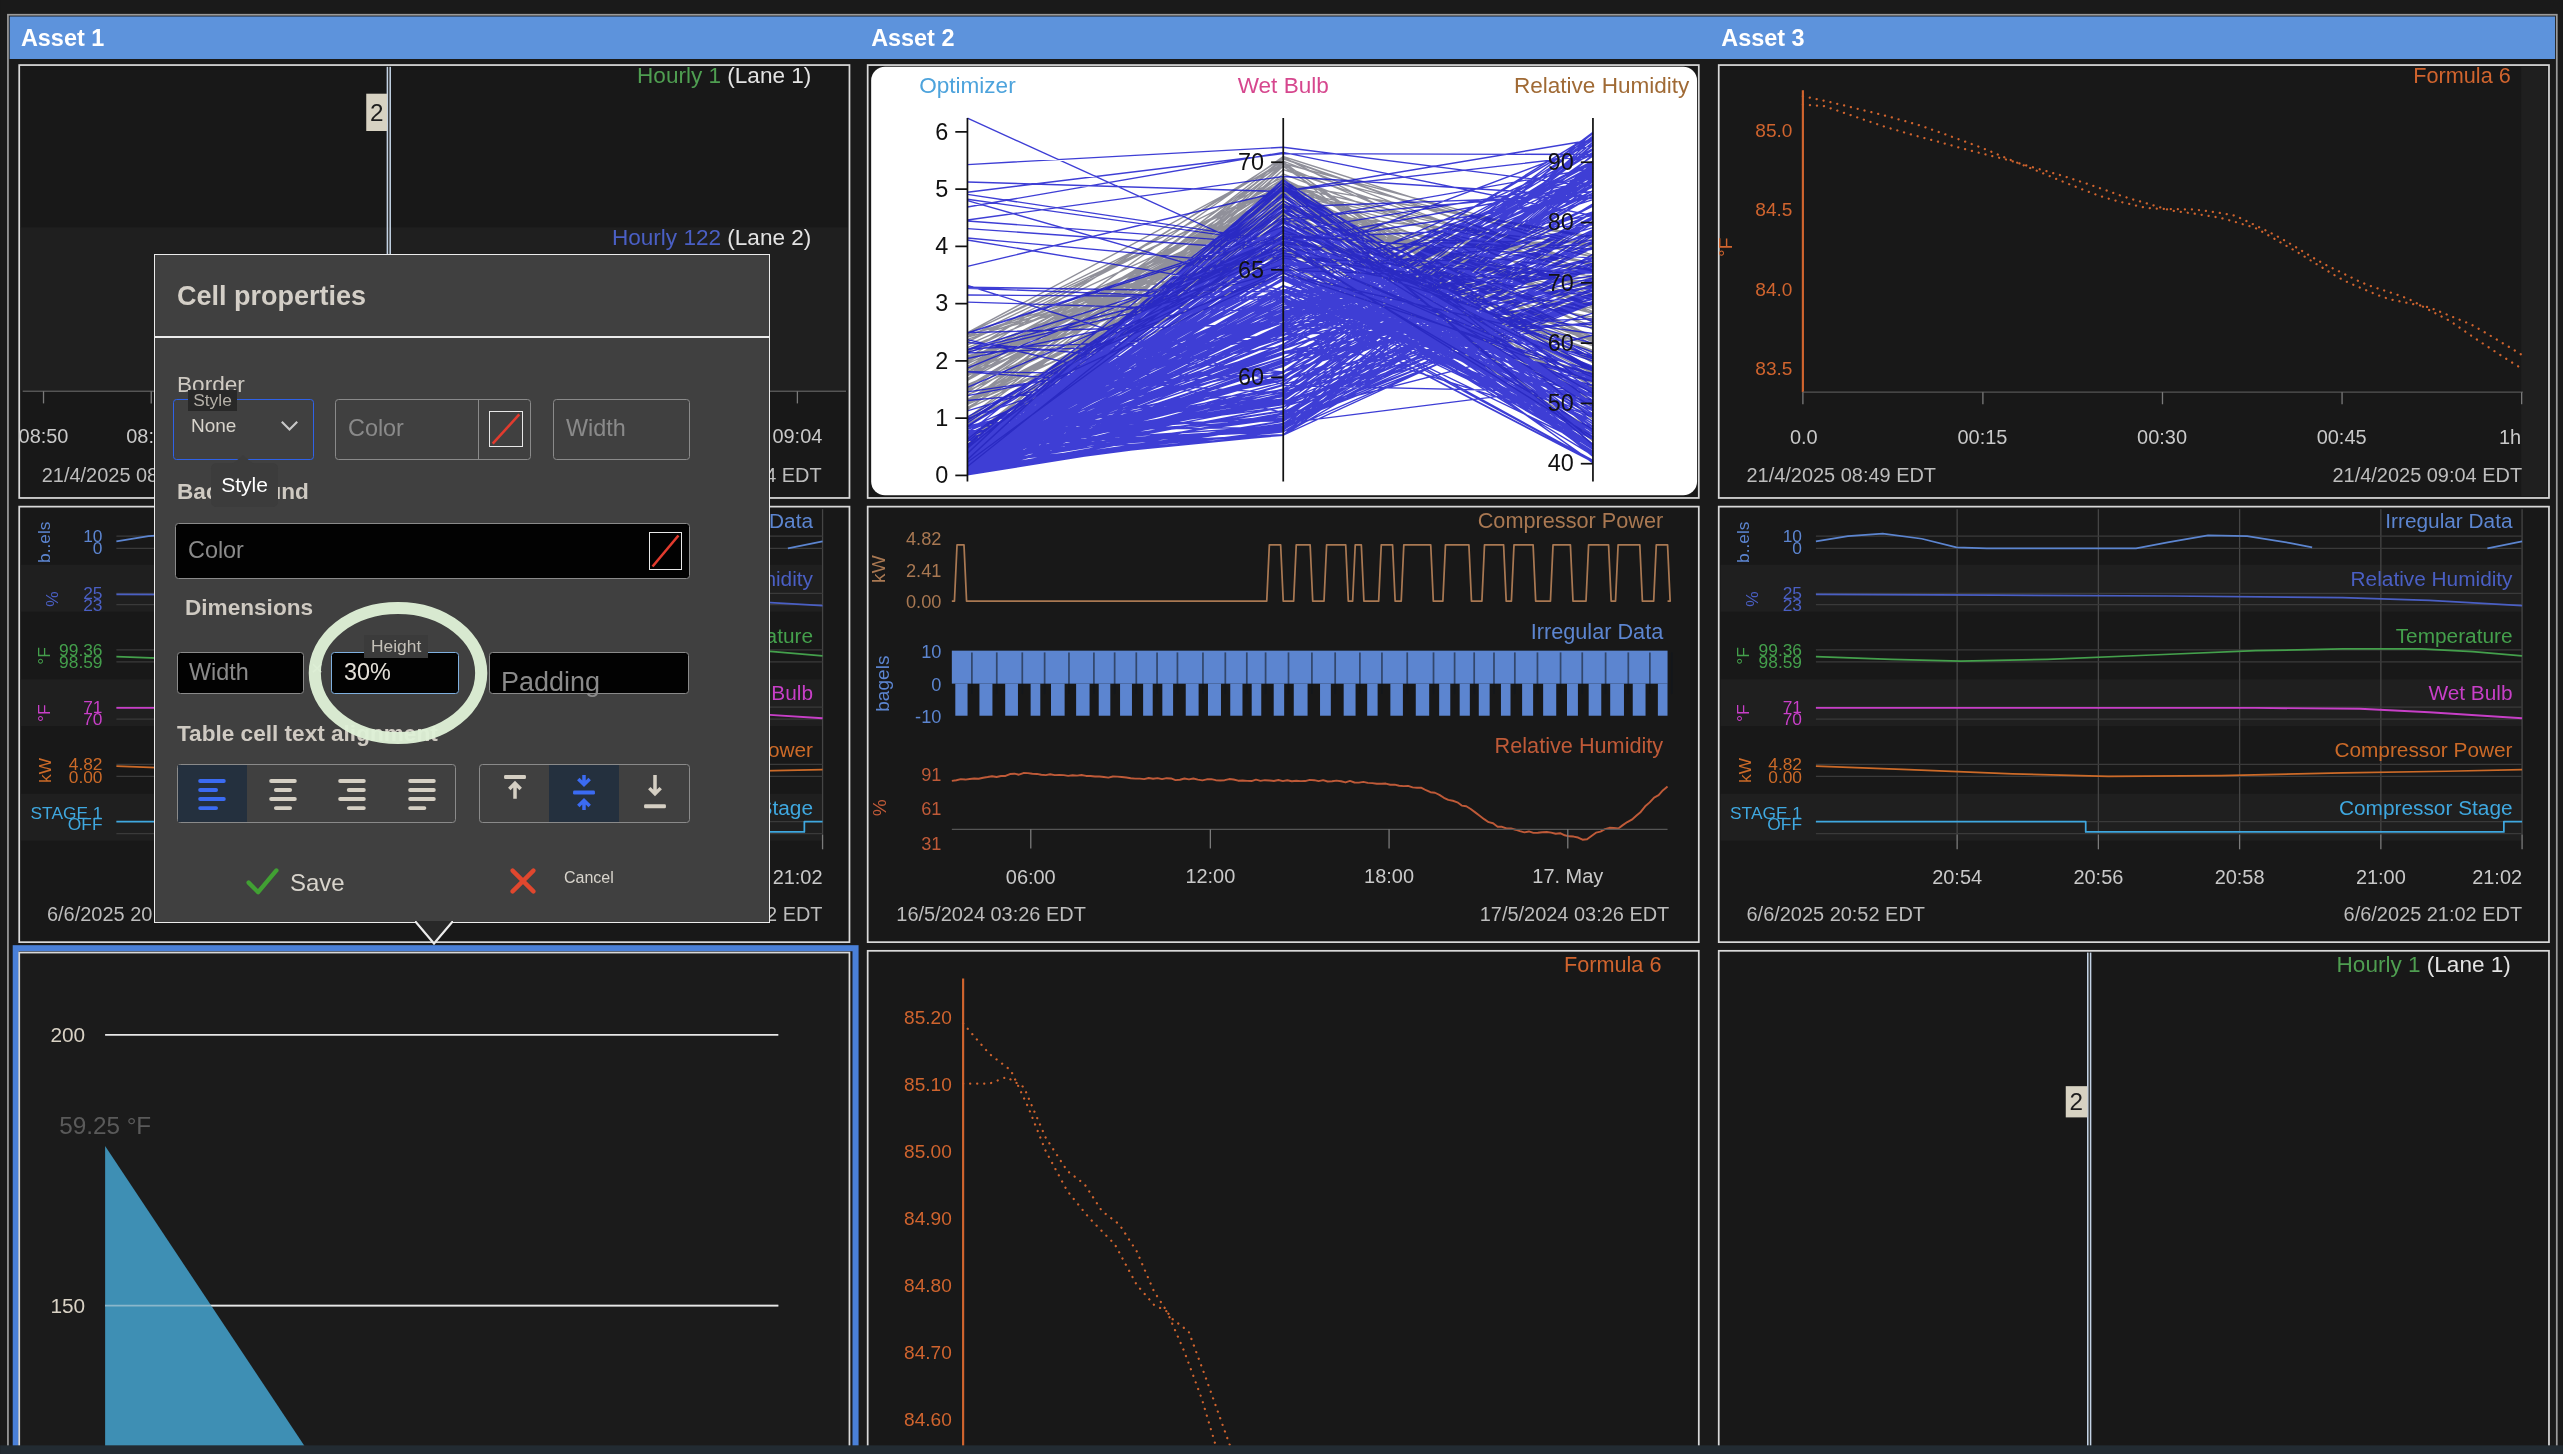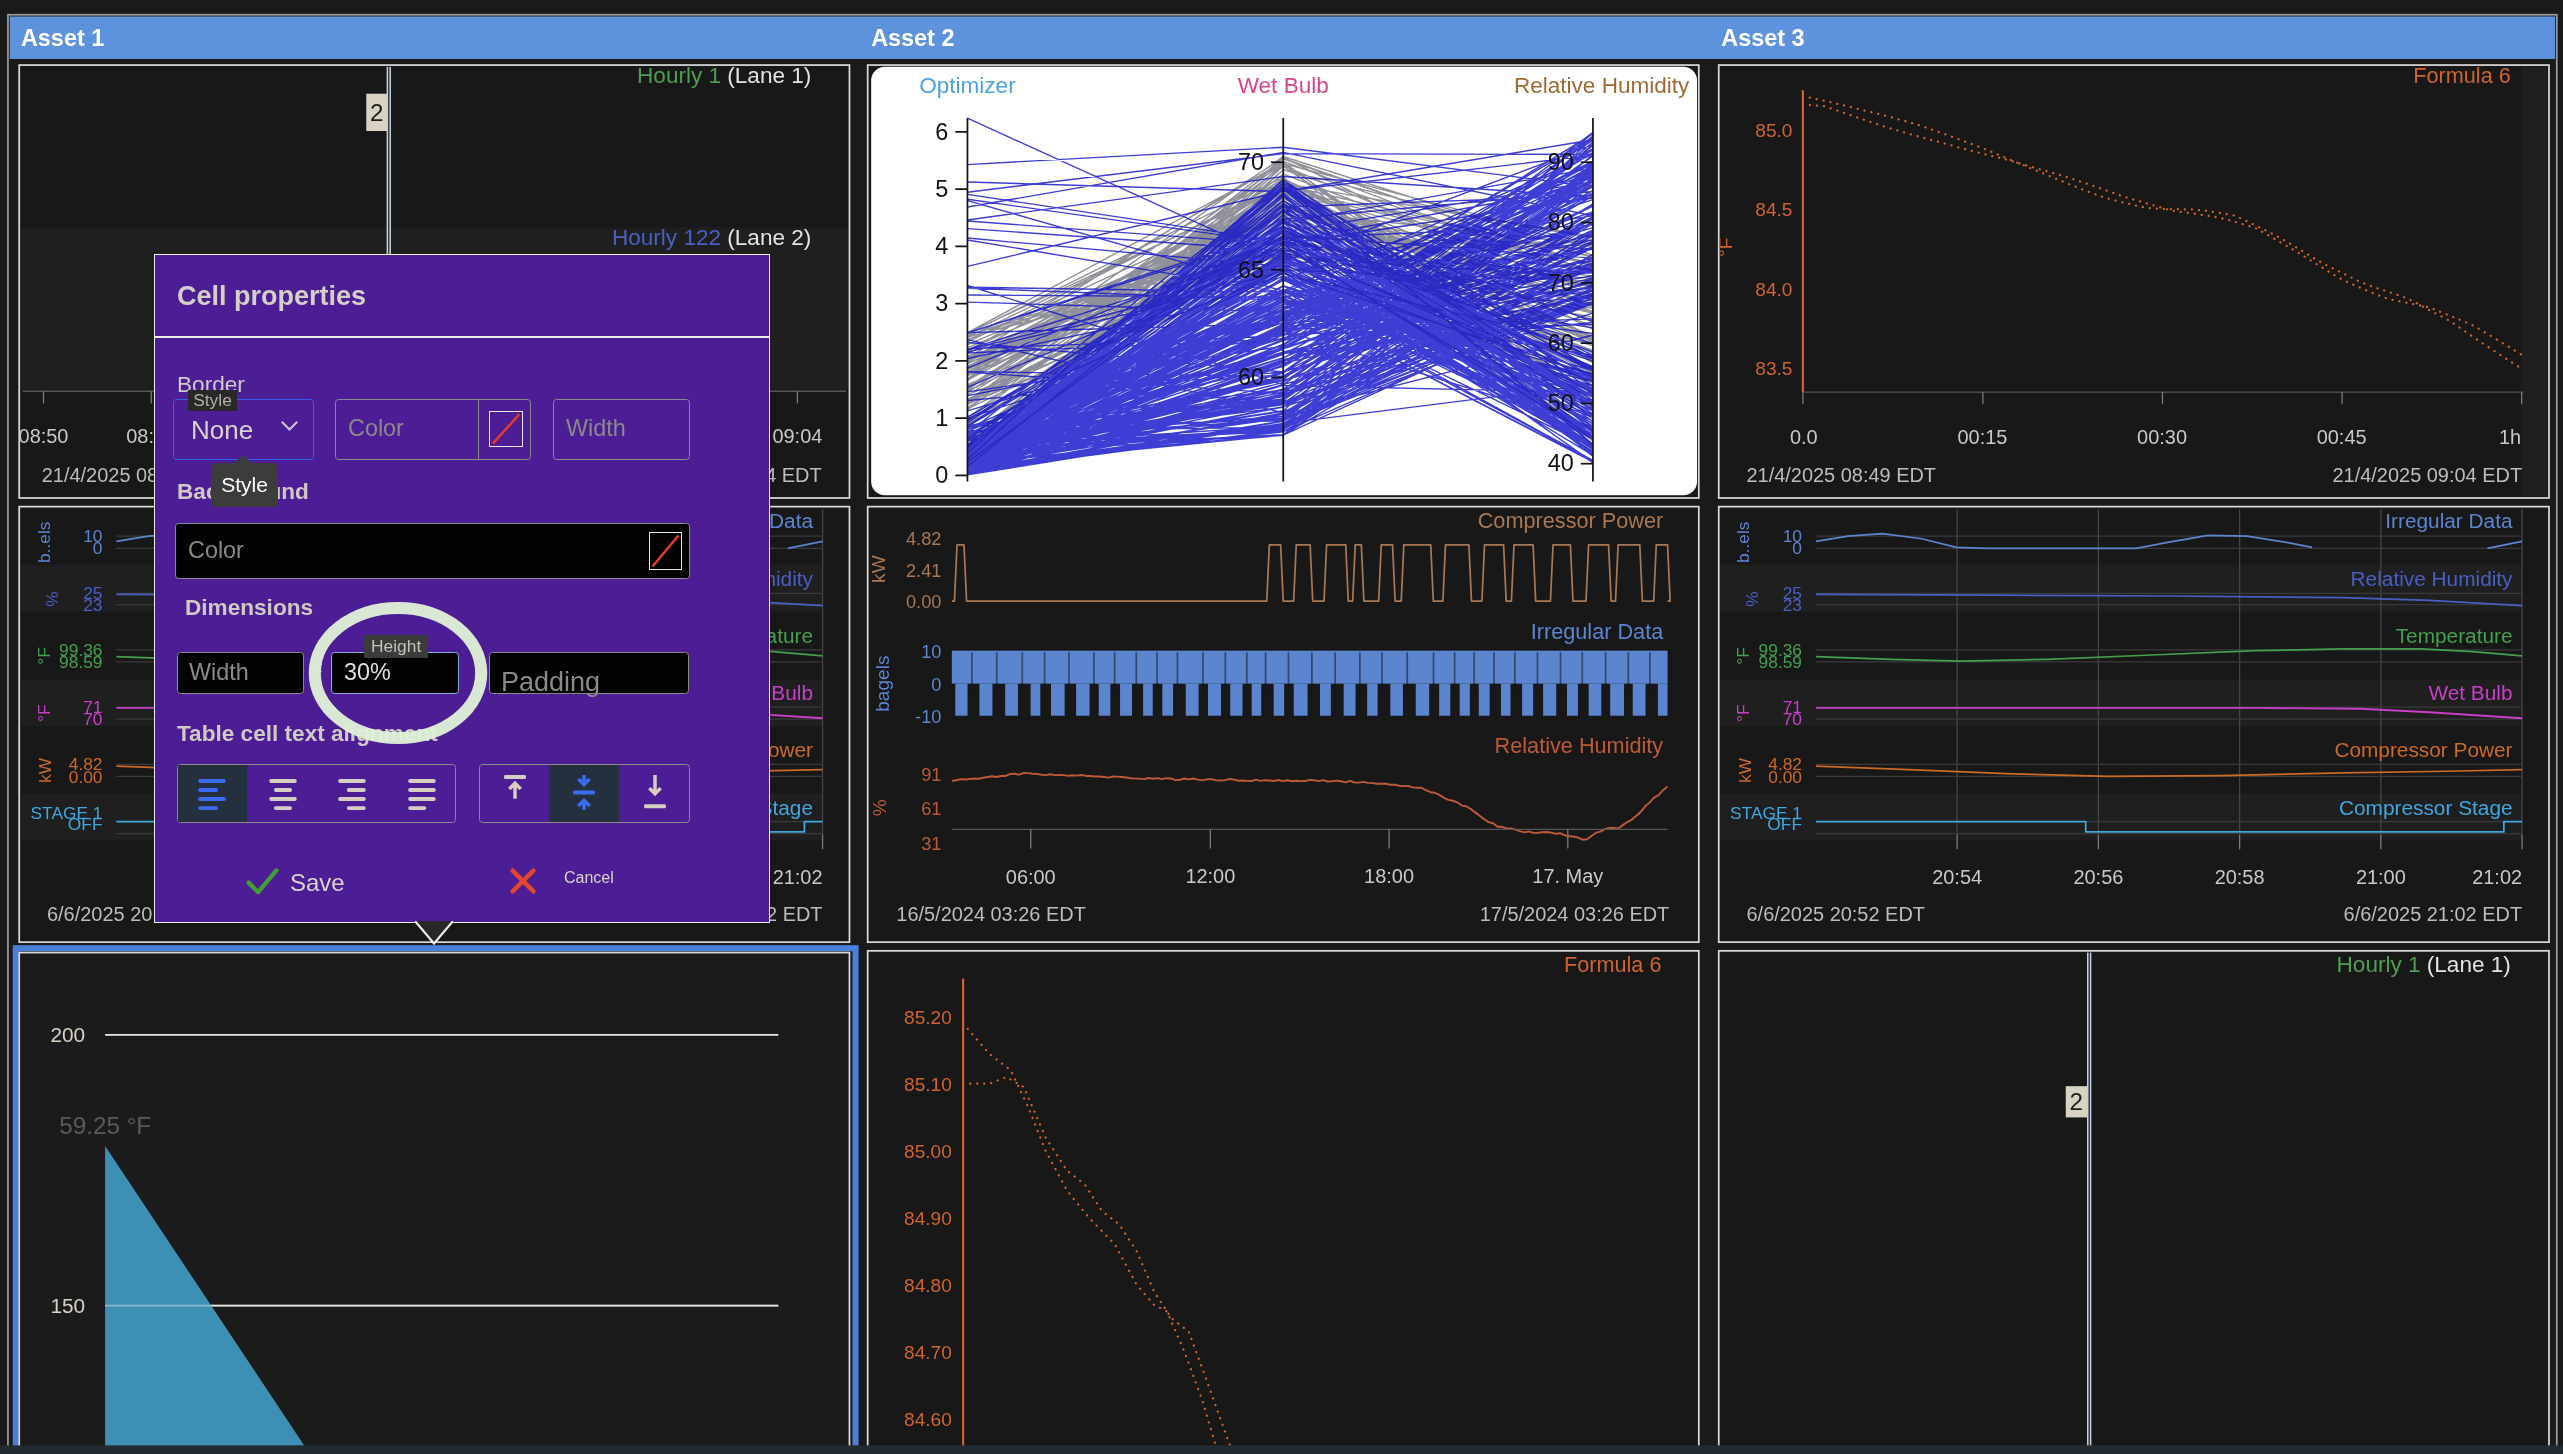--- a/index.html
+++ b/index.html
@@ -349,28 +349,28 @@
       <path d="M1110.0 1249.2 L1140.0 1249.2 L1160.0 1241.5 L1180.0 1253.1 L1205.0 1311.0 L1230.0 1349.6 L1250.0 1365.0 L1270.0 1395.9 L1290.0 1411.3 L1310.0 1442.2 L1330.0 1488.5 L1350.0 1519.4 L1370.0 1534.8 L1390.0 1588.9 L1412.0 1650.6 L1434.0 1712.4" fill="none" stroke="#d0642e" stroke-width="2.6" stroke-linejoin="round" stroke-dasharray="0.1 8" stroke-linecap="round"></path>
       <rect x="1981" y="1096" width="957" height="580" fill="#181818" stroke="#d9d9d9" stroke-width="2"></rect>
       <text x="2894" y="1121" font-family="&quot;Liberation Sans&quot;, sans-serif" font-size="26" fill="#e3e3e3" text-anchor="end"><tspan fill="#4f9e51">Hourly 1</tspan> <tspan fill="#e3e3e3">(Lane 1)</tspan></text>
       <rect x="2405.5" y="1098" width="1.8" height="578" fill="#c3d2e4"></rect>
       <rect x="2408.7" y="1098" width="1.8" height="578" fill="#c3d2e4"></rect>
       <rect x="2381" y="1252" width="25" height="36" fill="#d7d2c2"></rect>
       <text x="2393" y="1279" font-family="&quot;Liberation Sans&quot;, sans-serif" font-size="28" fill="#1c1c1c" text-anchor="middle">2</text>
       <rect x="0" y="1666" width="2954" height="10" fill="#222b32"></rect>
     </svg>
 
-<div id="dlg" style="position:absolute;left:154px;top:254px;width:616px;height:669px;background:#4c1d95;border:1.7px solid #ececec;box-sizing:border-box;z-index:10;">
+<div id="dlg" style="position:absolute;left:154px;top:254px;width:616px;height:669px;background:#404040;border:1.7px solid #ececec;box-sizing:border-box;z-index:10;">
   <div style="position:absolute;left:22px;top:26px;font-size:27px;font-weight:bold;color:#d4cfc7;">Cell properties</div>
   <div style="position:absolute;left:0;top:81px;width:100%;height:1.7px;background:#ececec;"></div>
   <div style="position:absolute;left:22px;top:117px;font-size:22.6px;font-weight:normal;color:#cfcac2;">Border</div>
 
   <div style="position:absolute;left:18px;top:144px;width:141px;height:61px;border:1.7px solid #2f62e8;border-radius:3.5px;box-sizing:border-box;"></div>
   <div style="position:absolute;left:33px;top:135px;padding:0 5.2px;background:#282828;font-size:17.4px;color:#b3afa7;">Style</div>
-  <div style="position:absolute;left:36px;top:160px;font-size:26px;color:#d8d4cc;">None</div>
+  <div style="position:absolute;left:36px;top:160px;font-size:19px;color:#d8d4cc;">None</div>
   <svg style="position:absolute;left:125px;top:165px;" width="19" height="12" viewBox="0 0 22 14">
         <path d="M2 2 L11 11 L20 2" stroke="#c8c8c8" stroke-width="2.5" fill="none"></path>
       </svg>
 
   <div style="position:absolute;left:180px;top:144px;width:196px;height:61px;border:1.3px solid #8a8a8a;border-radius:3.5px;box-sizing:border-box;"></div>
   <div style="position:absolute;left:193px;top:160px;font-size:23.4px;color:#8a8a8a;">Color</div>
   <div style="position:absolute;left:323px;top:144px;width:1.3px;height:61px;background:#8a8a8a;"></div>
   <div style="position:absolute;left:334px;top:156px;width:34px;height:36px;border:1.7px solid #e8e8e8;box-sizing:border-box;"></div>
   <svg style="position:absolute;left:334px;top:156px;" width="34" height="36" viewBox="0 0 39 42">
         <line x1="4" y1="38" x2="35" y2="4" stroke="#e23b2e" stroke-width="3"></line>

